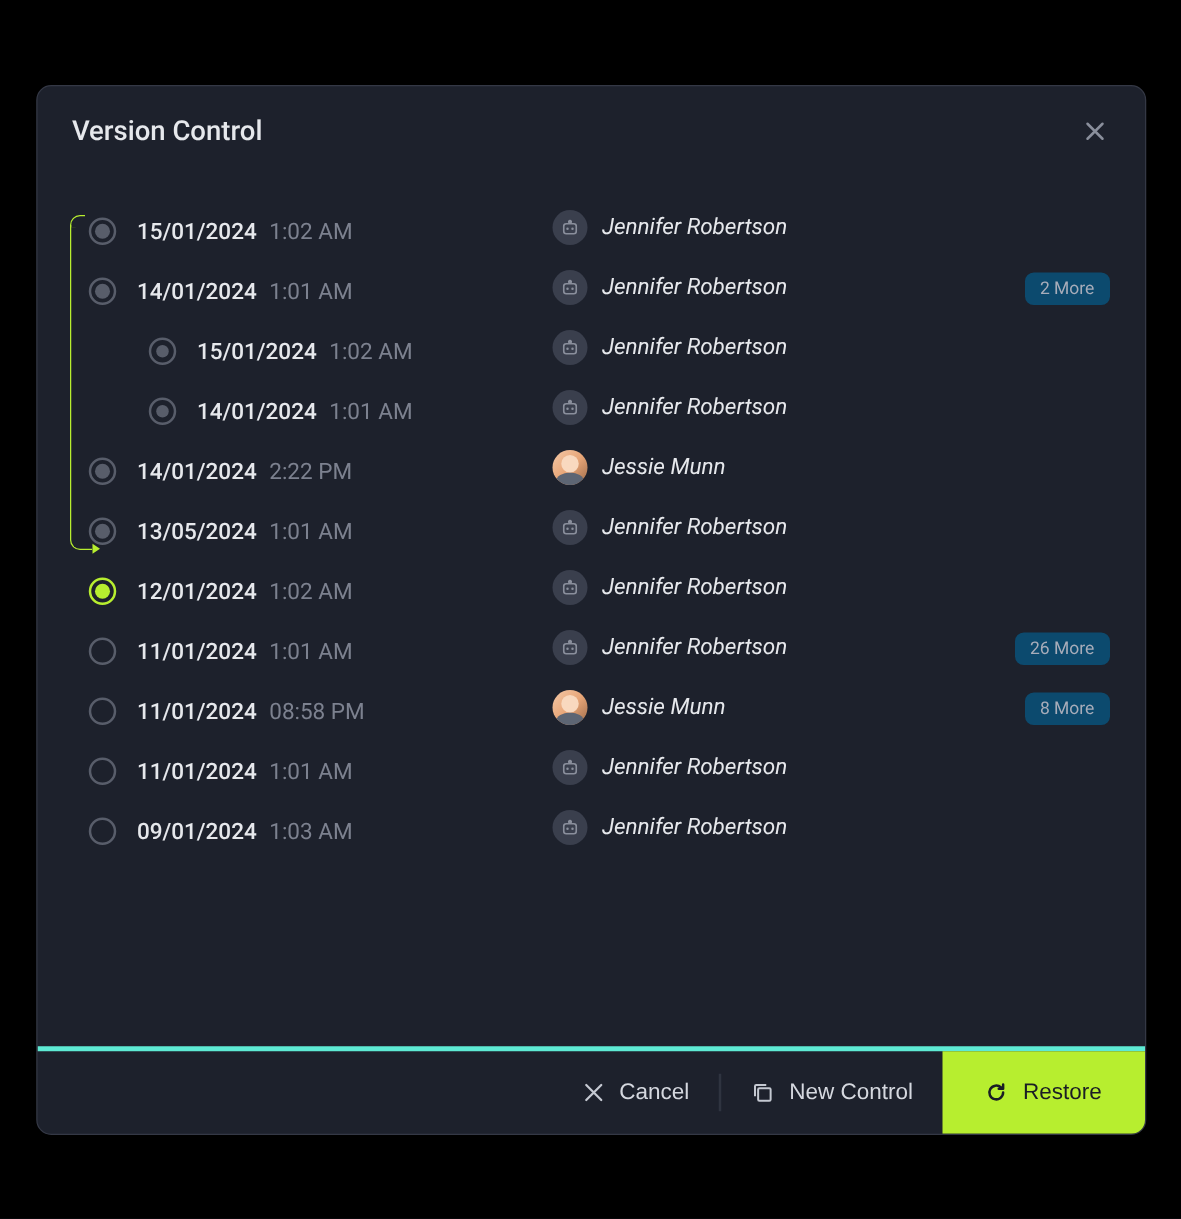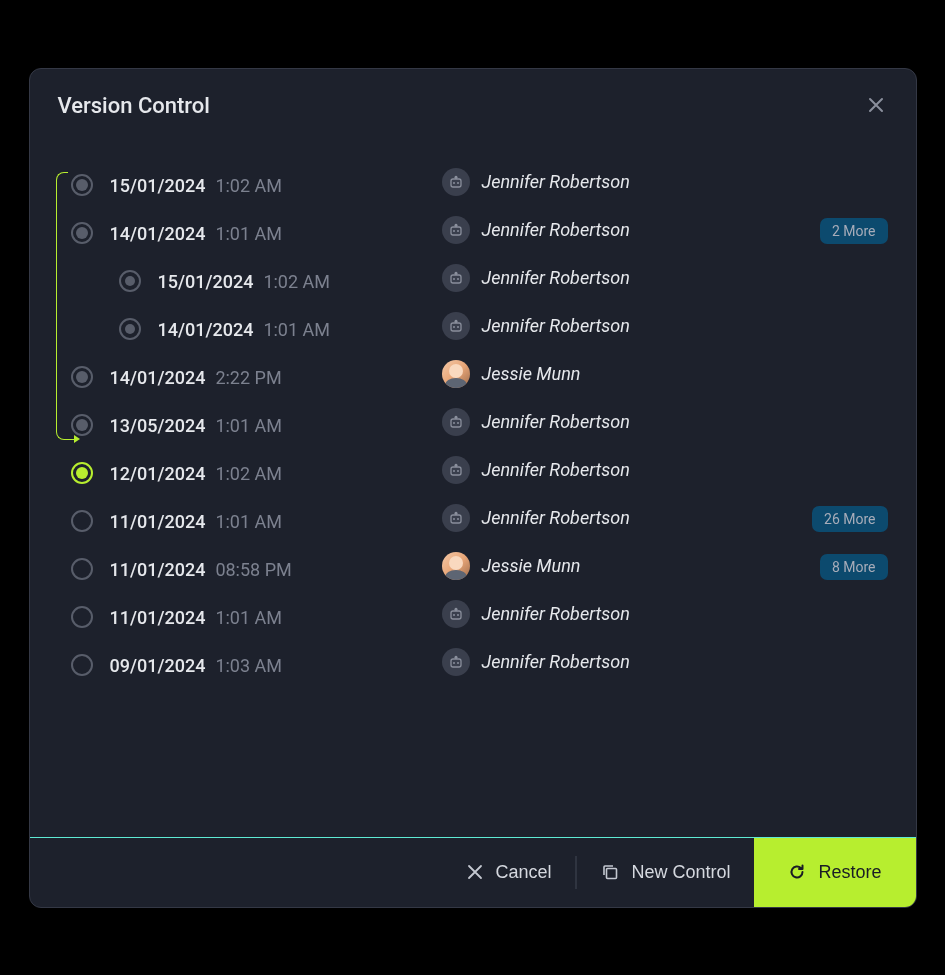--- a/index.html
+++ b/index.html
@@ -174,21 +174,21 @@
       left: 44px;
       top: 307px;
       width:0;height:0;
       border-top:4px solid transparent;
       border-bottom:4px solid transparent;
       border-left:6px solid #b7ee2f;
       pointer-events:none;
     }
     .footer {
       height: 70px;
-      border-top: 1px solid #5eead4;
+      border-top: 4px solid #5eead4;
       display: flex;
       align-items: stretch;
       justify-content: flex-end;
       padding-left: 14px;
     }
     .fbtn {
       display: flex;
       align-items: center;
       gap: 12px;
       padding: 0 24px;

